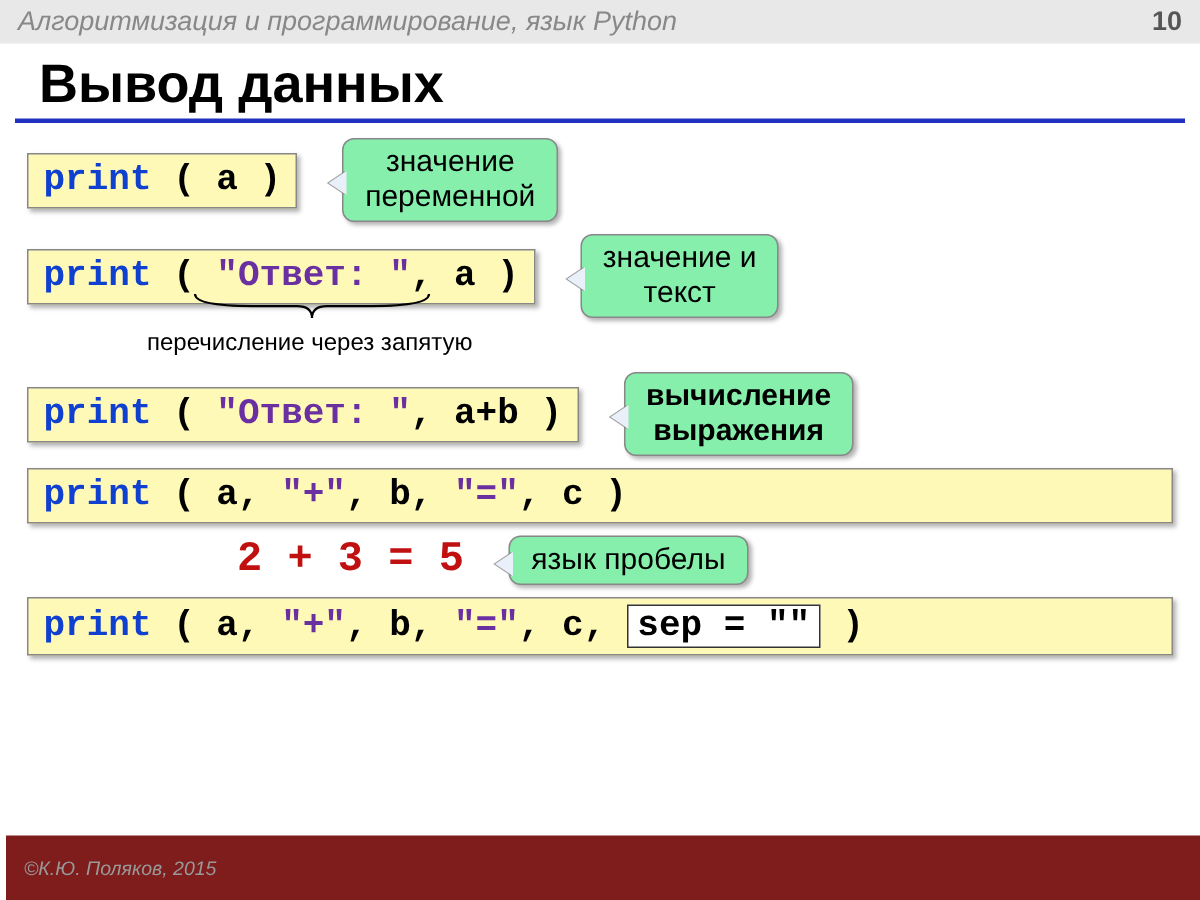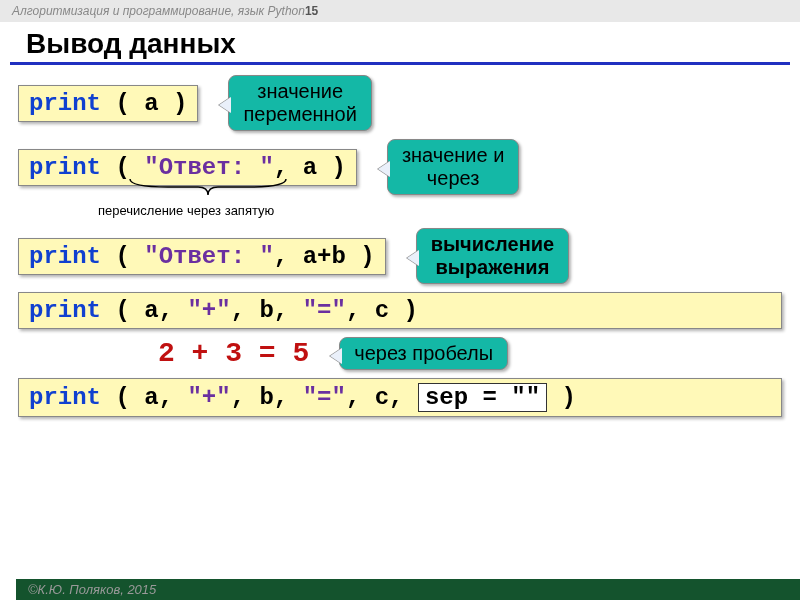--- a/index.html
+++ b/index.html
@@ -8,27 +8,27 @@
     font-family: Arial, sans-serif;
     background: #fff;
     position: relative;
     overflow: hidden;
   }
   .header {
     background: #e8e8e8;
     padding: 4px 12px;
     font-style: italic;
     color: #888;
-    font-size: 12px;
+    font-size: 18px;
     display: flex;
-    justify-content: flex-start;
+    justify-content: space-between;
   }
   .page-num { font-weight: bold; color: #555; font-style: normal; }
   .title {
-    font-size: 28px;
+    font-size: 36px;
     font-weight: bold;
     color: #000;
     padding: 6px 16px 2px;
     border-bottom: 3px solid #2030c0;
     margin: 0 10px 10px;
   }
   .content { padding: 0 18px; position: relative; }
   .row { display: flex; align-items: center; margin-bottom: 8px; position: relative; }
   .codebox {
     background: #fff9b8;
@@ -45,21 +45,21 @@
   .str { color: #6a2fa0; }
   .txt { color: #000; }
   .sepbox {
     display: inline-block;
     background: #fff;
     border: 1px solid #333;
     padding: 0 6px;
     color: #000;
   }
   .callout {
-    background: #14b8a6;
+    background: #86efac;
     border: 1px solid #888;
     box-shadow: 2px 2px 3px rgba(0,0,0,0.3);
     border-radius: 8px;
     padding: 4px 14px;
     font-size: 20px;
     text-align: center;
     color: #000;
     position: relative;
     line-height: 1.15;
   }
@@ -68,58 +68,58 @@
     position: absolute;
     left: -18px;
     top: 50%;
     margin-top: -6px;
     border: 8px solid transparent;
     border-right: 12px solid #eaf0fa;
     filter: drop-shadow(-1px 0 0 #888);
   }
   .gap { width: 30px; flex: 0 0 30px; }
   .note {
-    font-size: 13px;
+    font-size: 16px;
     color: #000;
     margin: 2px 0 10px 80px;
   }
   .output {
     font-family: "Courier New", monospace;
     font-size: 28px;
     font-weight: bold;
     color: #c01010;
     margin-left: 140px;
     display: inline-block;
   }
   .outrow { display: flex; align-items: center; margin: 4px 0 8px; }
   .footer {
     position: absolute;
-    bottom: 0; left: 16px; right: 0;
-    background: #14532d;
-    padding: 3px 12px;
+    bottom: 0; left: 4px; right: 0;
+    background: #7f1d1d;
+    padding: 14px 12px;
     font-style: italic;
     color: #999;
     font-size: 13px;
     display: flex;
     justify-content: space-between;
   }
   .brace {
     position: absolute;
     left: 110px;
     top: 38px;
     width: 160px;
     height: 18px;
   }
 </style>
 </head>
 <body>
 
 <div class="header">
   <span>Алгоритмизация и программирование, язык Python</span>
-  <span class="page-num">15</span>
+  <span class="page-num">10</span>
 </div>
 
 <div class="title">Вывод данных</div>
 
 <div class="content">
 
   <div class="row">
     <div class="codebox">
       <span class="kw">print</span><span class="txt"> ( a )</span>
     </div>
@@ -127,21 +127,21 @@
     <div class="callout" style="white-space:pre-line;">значение
 переменной</div>
   </div>
 
   <div class="row" style="position:relative;">
     <div class="codebox">
       <span class="kw">print</span><span class="txt"> ( </span><span class="str">"Ответ: "</span><span class="txt">, a )</span>
     </div>
     <div class="gap"></div>
     <div class="callout" style="white-space:pre-line;">значение и
-через</div>
+текст</div>
     <svg class="brace" viewBox="0 0 160 18">
       <path d="M2 2 Q2 10 40 10 L70 10 Q80 10 80 18 Q80 10 90 10 L120 10 Q158 10 158 2" fill="none" stroke="#000" stroke-width="1.5"></path>
     </svg>
   </div>
 
   <div class="note">перечисление через запятую</div>
 
   <div class="row">
     <div class="codebox">
       <span class="kw">print</span><span class="txt"> ( </span><span class="str">"Ответ: "</span><span class="txt">, a+b )</span>
@@ -152,21 +152,21 @@
   </div>
 
   <div class="row">
     <div class="codebox wide">
       <span class="kw">print</span><span class="txt"> ( a, </span><span class="str">"+"</span><span class="txt">, b, </span><span class="str">"="</span><span class="txt">, c )</span>
     </div>
   </div>
   <div class="outrow">
     <span class="output">2 + 3 = 5</span>
     <div style="width:30px"></div>
-    <div class="callout">через пробелы</div>
+    <div class="callout">язык пробелы</div>
   </div>
 
   <div class="row">
     <div class="codebox wide">
       <span class="kw">print</span><span class="txt"> ( a, </span><span class="str">"+"</span><span class="txt">, b, </span><span class="str">"="</span><span class="txt">, c, </span><span class="sepbox">sep = ""</span><span class="txt"> )</span>
     </div>
   </div>
 
 </div>
 

